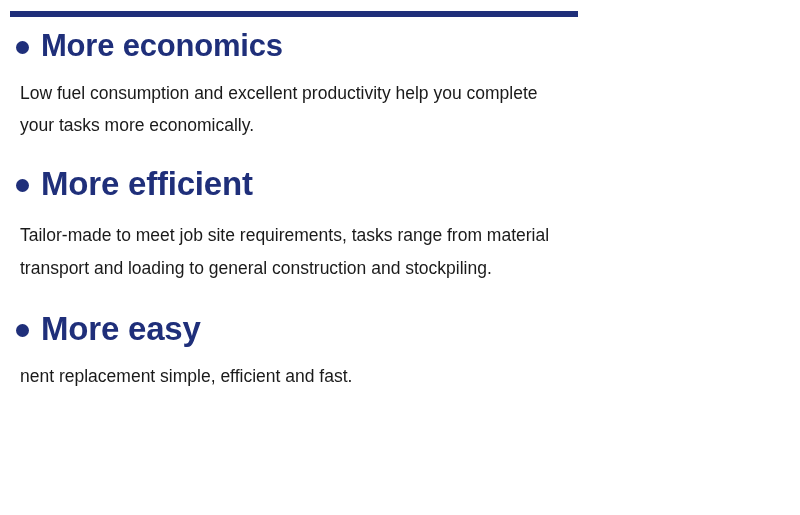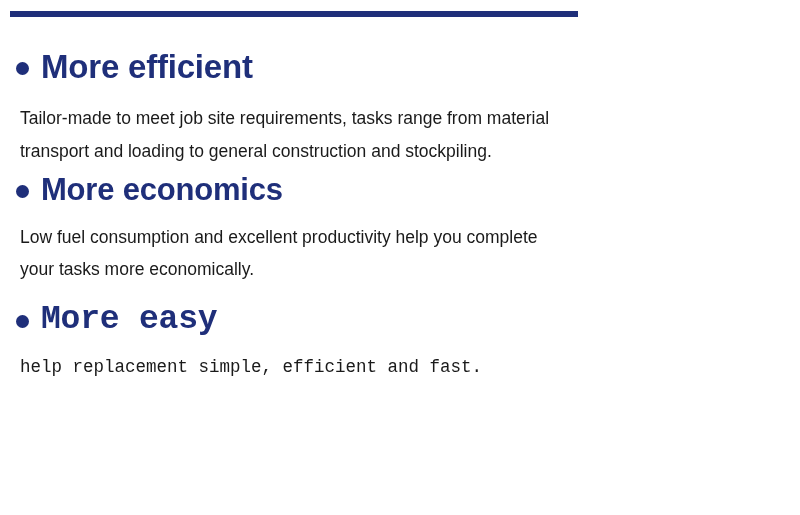--- a/index.html
+++ b/index.html
@@ -94,58 +94,58 @@
     white-space: nowrap;
   }
 
   
   .sec-economics { margin-top: 0px; }
   .sec-economics .body-text { margin-top: 9px; }
 
   .sec-efficient { margin-top: 20px; }
   .sec-efficient .body-text { margin-top: 12px; line-height: 33px; }
 
-  .sec-easy { margin-top: 12px; font-family: Liberation Mono, monospace; }
+  .sec-easy { margin-top: 21px; }
   .sec-easy .body-text { margin-top: 9px; line-height: 31px; }
 </style>
 </head>
 <body>
 
 <div id="slide">
 
   <div id="top-rule"></div>
 
   <div id="content">
+
+    <section class="section sec-economics">
+      <div class="heading-row">
+        <span class="bullet-dot"></span>
+        <span class="heading-text">More economics</span>
+      </div>
+      <p class="body-text">
+        <span class="body-line">Low fuel consumption and excellent productivity help you complete</span>
+        <span class="body-line">your tasks more economically.</span>
+      </p>
+    </section>
 
     <section class="section sec-efficient">
       <div class="heading-row">
         <span class="bullet-dot"></span>
         <span class="heading-text">More efficient</span>
       </div>
       <p class="body-text">
         <span class="body-line">Tailor-made to meet job site requirements, tasks range from material</span>
         <span class="body-line">transport and loading to general construction and stockpiling.</span>
       </p>
     </section>
 
-    <section class="section sec-economics">
-      <div class="heading-row">
-        <span class="bullet-dot"></span>
-        <span class="heading-text">More economics</span>
-      </div>
-      <p class="body-text">
-        <span class="body-line">Low fuel consumption and excellent productivity help you complete</span>
-        <span class="body-line">your tasks more economically.</span>
-      </p>
-    </section>
-
     <section class="section sec-easy">
       <div class="heading-row">
         <span class="bullet-dot"></span>
         <span class="heading-text">More easy</span>
       </div>
       <p class="body-text">
-        <span class="body-line">help replacement simple, efficient and fast.</span>
+        <span class="body-line">nent replacement simple, efficient and fast.</span>
       </p>
     </section>
 
   </div>
 </div>
 
 </body></html>

